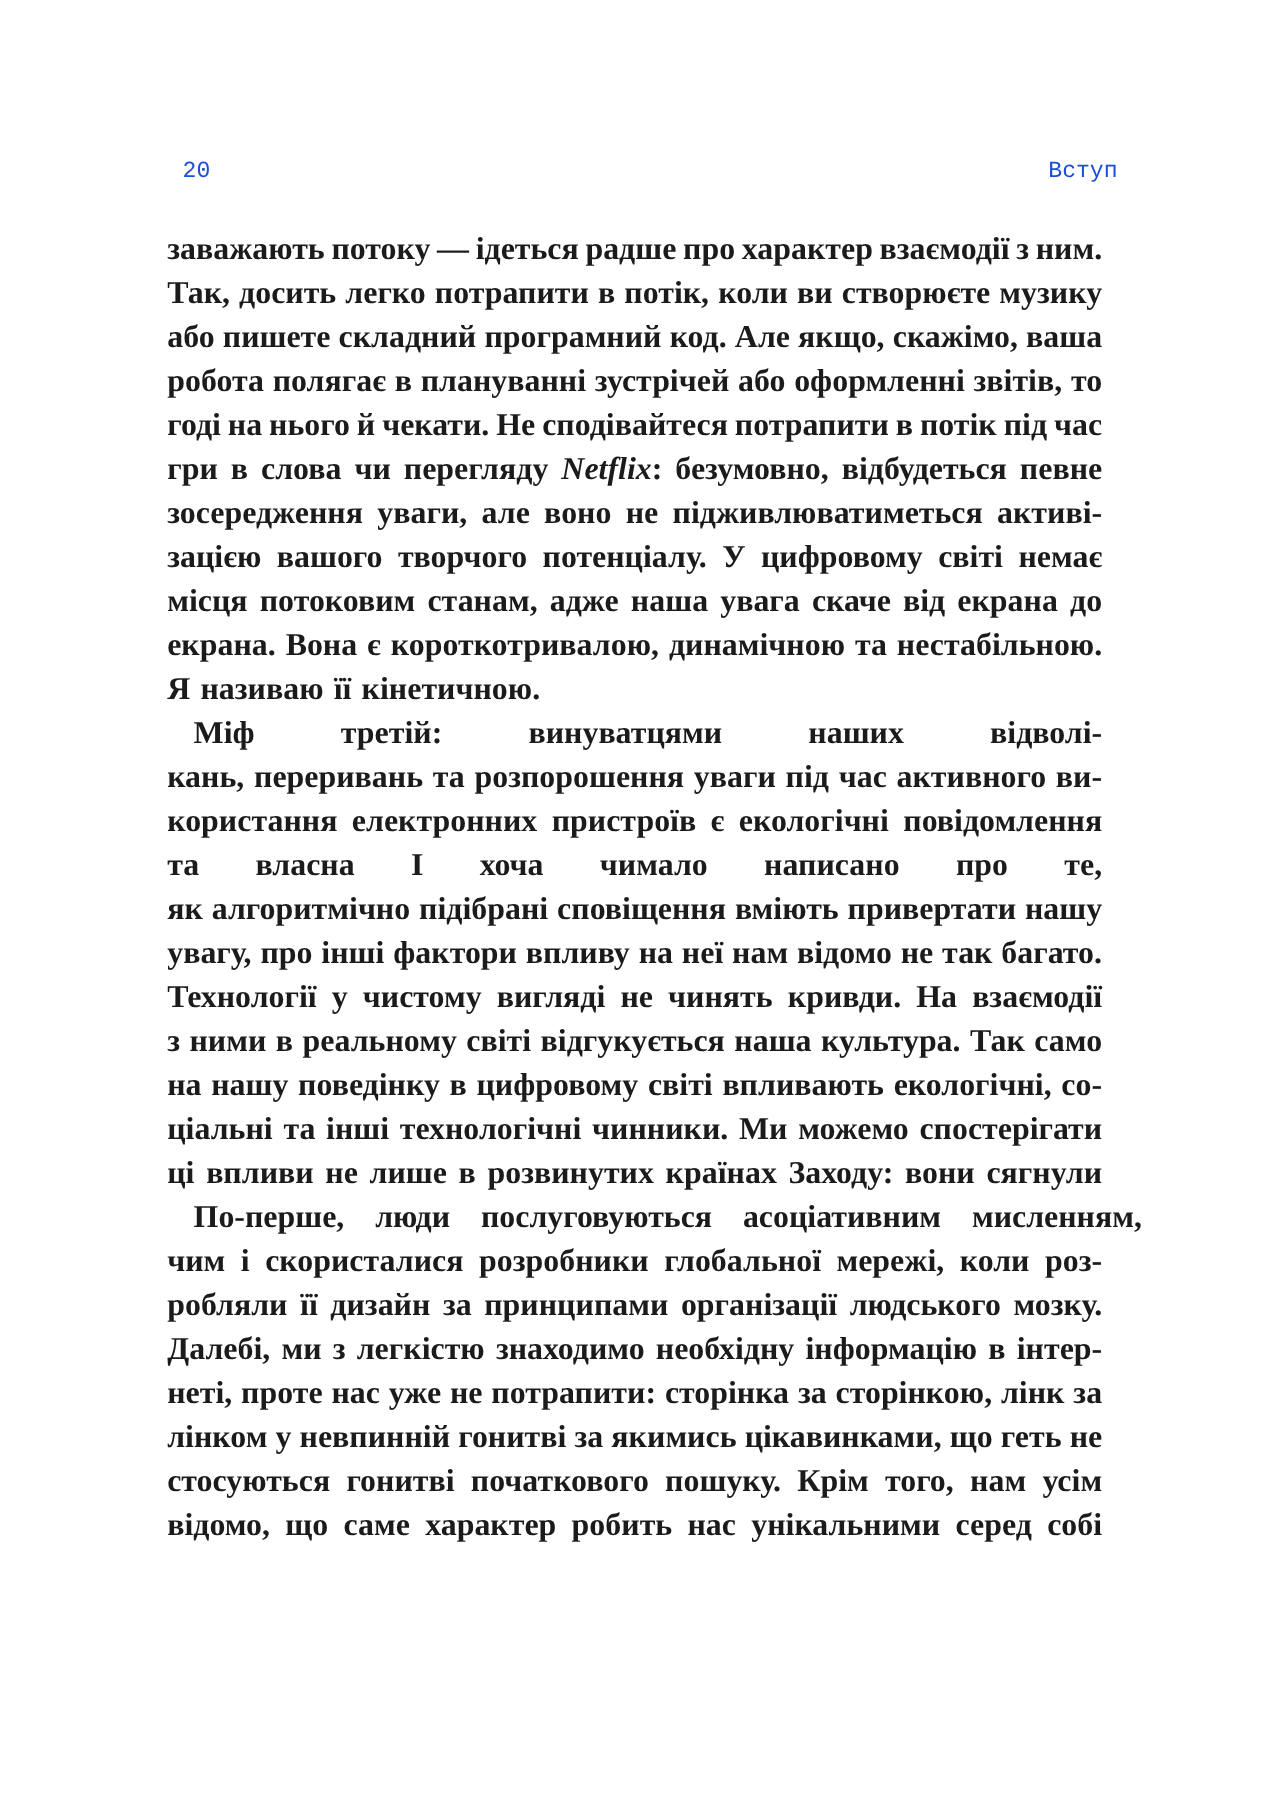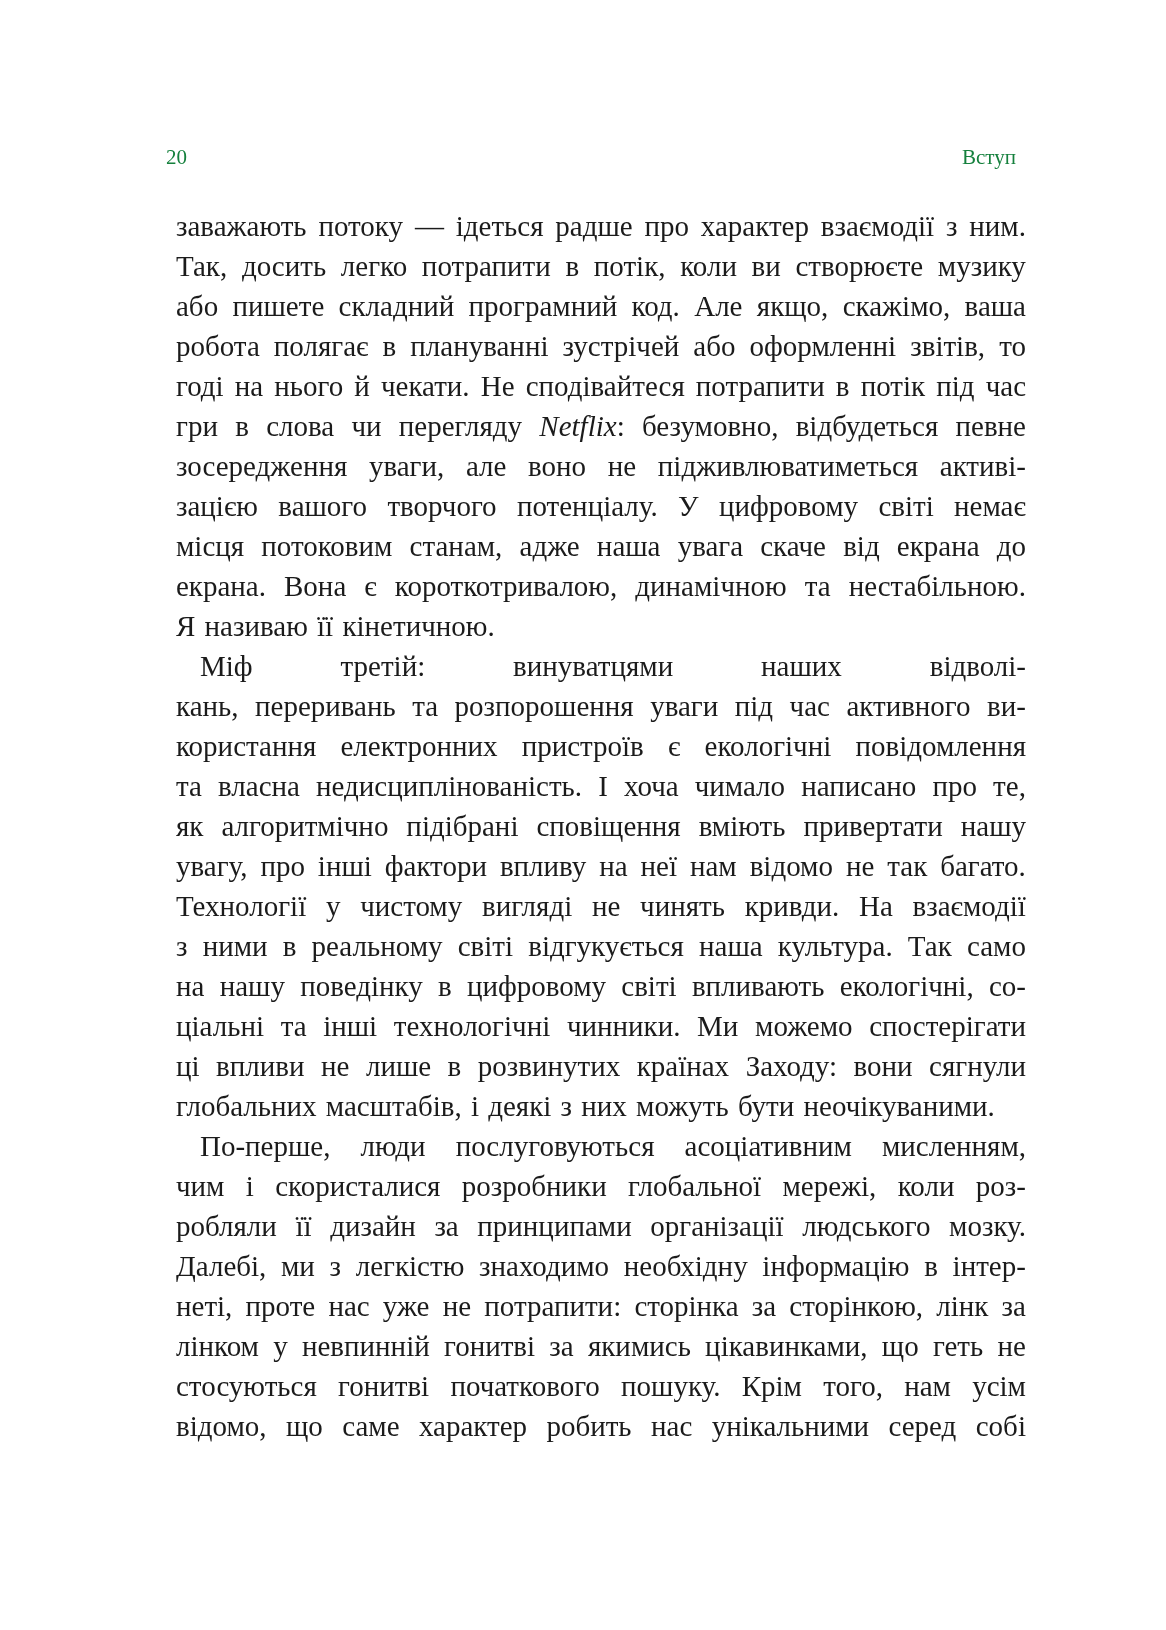--- a/index.html
+++ b/index.html
@@ -18,30 +18,31 @@
   }
   .running-head {
     position: absolute;
     left: 166px;
     top: 142px;
     width: 850px;
     height: 30px;
     display: flex;
     justify-content: space-between;
     align-items: center;
-    font-family: Liberation Serif, serif;
+    font-family: Liberation Mono, monospace;
     font-size: 21px;
     line-height: 30px;
-    color: #15803d;
+    color: #1d4ed8;
   }
   .body-text {
     position: absolute;
-    left: 176px;
+    left: 152px;
     top: 206px;
     width: 850px;
+    font-weight: bold;
   }
   .line {
     display: flex;
     justify-content: space-between;
     align-items: baseline;
     height: 40px;
     line-height: 40px;
     font-size: 29px;
     white-space: nowrap;
   }
@@ -200,21 +201,20 @@
         <span>користання</span>
         <span>електронних</span>
         <span>пристроїв</span>
         <span>є</span>
         <span>екологічні</span>
         <span>повідомлення</span>
       </div>
       <div class="line">
         <span>та</span>
         <span>власна</span>
-        <span>недисциплінованість.</span>
         <span>І</span>
         <span>хоча</span>
         <span>чимало</span>
         <span>написано</span>
         <span>про</span>
         <span>те,</span>
       </div>
       <div class="line">
         <span>як</span>
         <span>алгоритмічно</span>
@@ -287,21 +287,20 @@
         <span>впливи</span>
         <span>не</span>
         <span>лише</span>
         <span>в</span>
         <span>розвинутих</span>
         <span>країнах</span>
         <span>Заходу:</span>
         <span>вони</span>
         <span>сягнули</span>
       </div>
-      <div class="line flush"><span>глобальних</span> <span>масштабів,</span> <span>і</span> <span>деякі</span> <span>з</span> <span>них</span> <span>можуть</span> <span>бути</span> <span>неочікуваними.</span></div>
       <div class="line indent">
         <span>По-перше,</span>
         <span>люди</span>
         <span>послуговуються</span>
         <span>асоціативним</span>
         <span>мисленням,</span>
       </div>
       <div class="line">
         <span>чим</span>
         <span>і</span>

